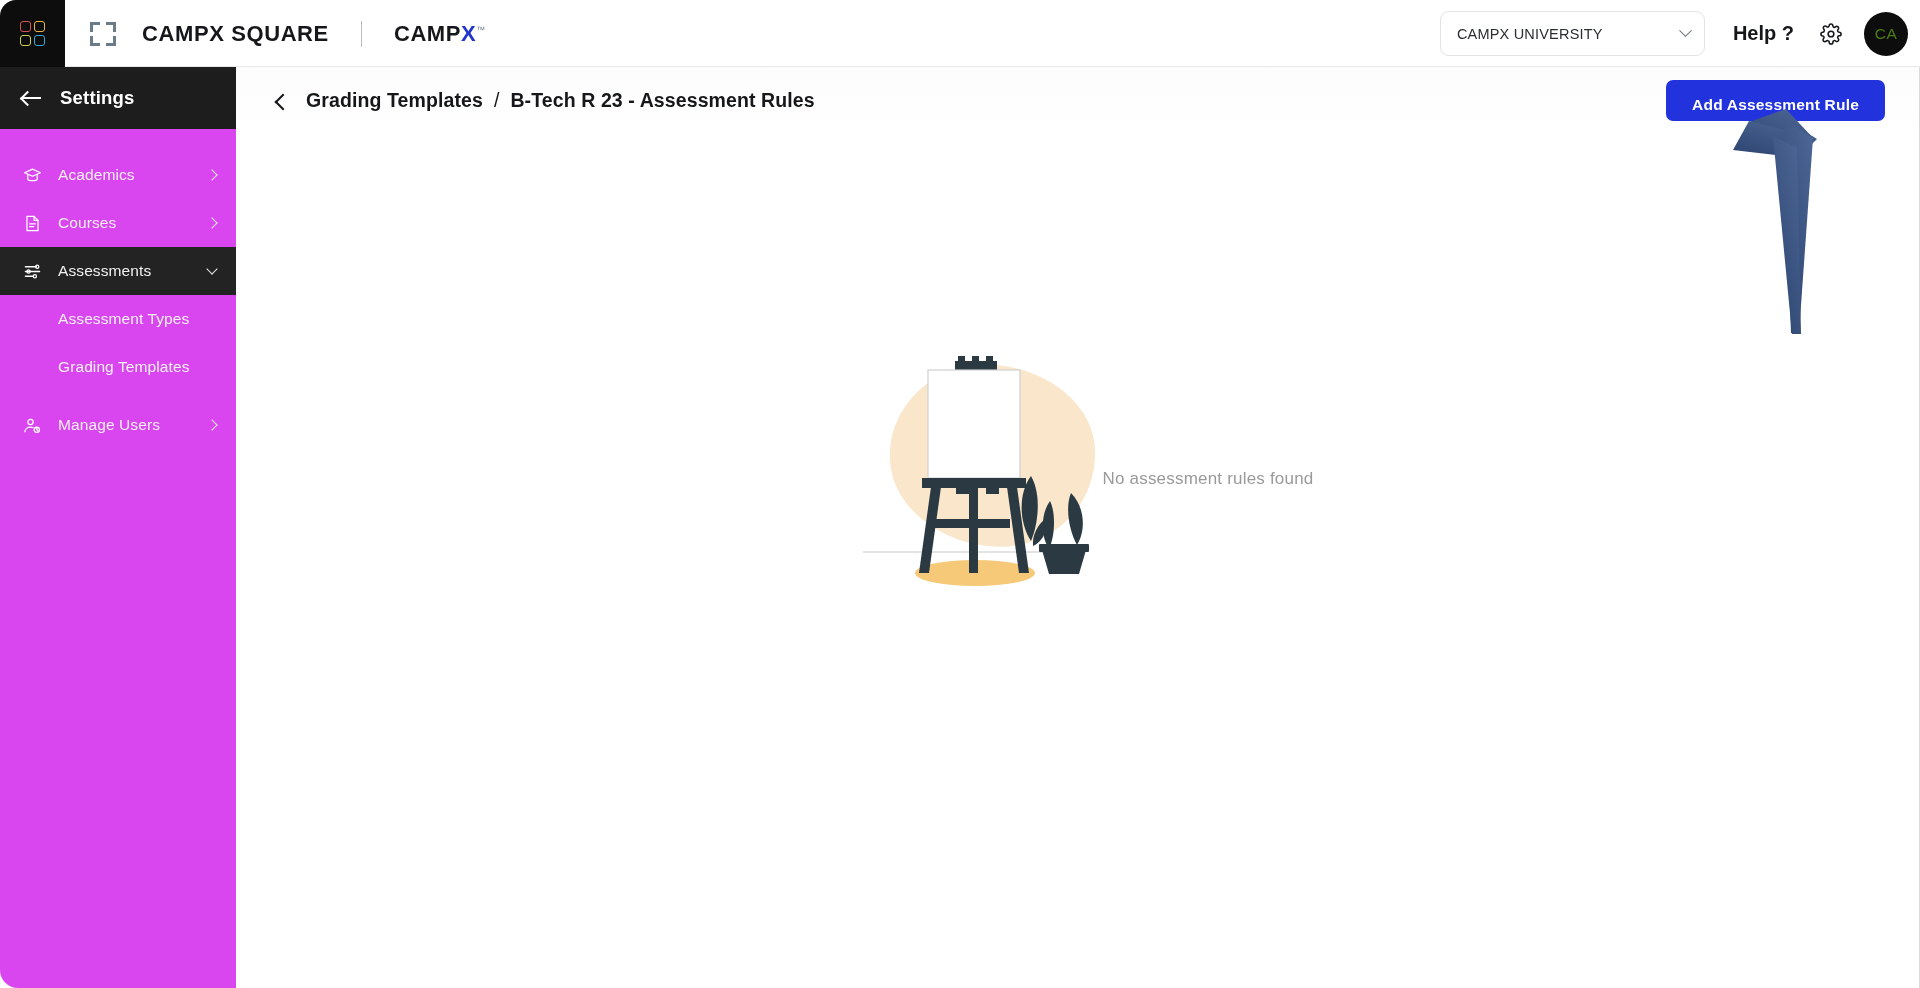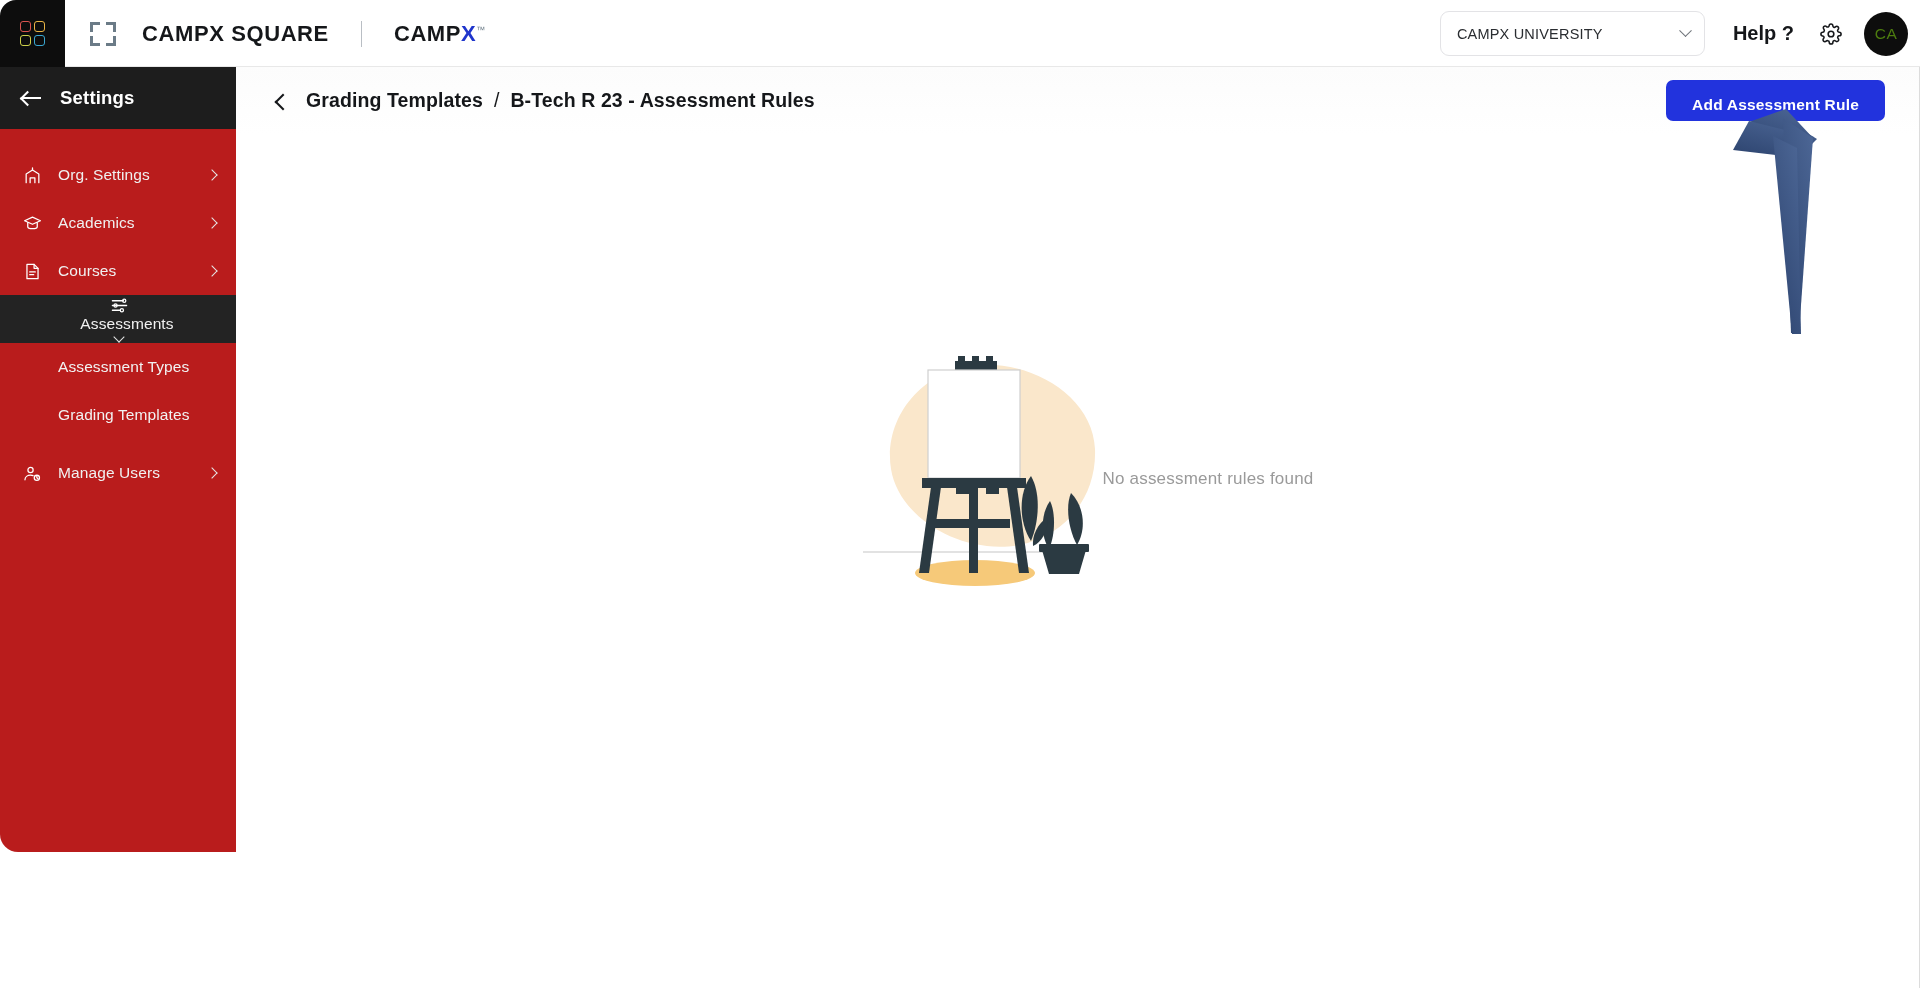--- a/index.html
+++ b/index.html
@@ -85,22 +85,22 @@
     margin-left: 22px;
     width: 44px; height: 44px; border-radius: 50%;
     background: #0d0d0d; color: #4d7c0f;
     display: flex; align-items: center; justify-content: center;
     font-size: 15.5px; font-weight: 500; letter-spacing: .5px; cursor: pointer;
   }
 
   
   .sidebar {
     position: absolute; left: 0; top: 67px;
-    width: 236px; height: 785px;
-    background: #b91c1c;
+    width: 236px; height: 921px;
+    background: #d946ef;
     border-bottom-left-radius: 18px;
     overflow: hidden;
   }
   .sb-header {
     height: 62px; background: #1d1d1d;
     display: flex; align-items: center; gap: 18px;
     padding-left: 22px;
   }
   .sb-back { width: 20px; height: 14px; position: relative; cursor: pointer; flex: none; }
   .sb-back::before {
@@ -110,21 +110,21 @@
     content: ""; position: absolute; left: 0; top: 2px; width: 9px; height: 9px;
     border-left: 2px solid #fff; border-bottom: 2px solid #fff; transform: rotate(45deg);
   }
   .sb-title { color: #fff; font-size: 18.5px; font-weight: 700; letter-spacing: .2px; }
 
   .sb-list { padding-top: 22px; }
   .sb-item {
     height: 48px; display: flex; align-items: center;
     padding: 0 20px 0 22px; cursor: pointer; color: #f0f0f0;
   }
-  .sb-item.active { background: #232323; flex-direction: column; }
+  .sb-item.active { background: #232323; }
   .sb-ico { width: 20px; height: 20px; flex: none; display: flex; align-items: center; justify-content: center; }
   .sb-label { font-size: 15.5px; font-weight: 500; margin-left: 16px; flex: 1; letter-spacing: .1px; white-space: nowrap; }
   .sb-arrow { width: 8px; height: 8px; border-right: 1.9px solid #e6e6e6; border-top: 1.9px solid #e6e6e6; transform: rotate(45deg); flex: none; }
   .sb-arrow.down { transform: rotate(135deg); margin-bottom: 4px; }
   .sb-sub {
     height: 48px; display: flex; align-items: center;
     padding-left: 58px; color: #f2f2f2; font-size: 15.5px; font-weight: 500; cursor: pointer;
     letter-spacing: .1px;
   }
   .sb-gap { height: 10px; }
@@ -222,31 +222,20 @@
 
   <div class="sidebar">
 
     <div class="sb-header">
       <div class="sb-back"></div>
       <div class="sb-title">Settings</div>
     </div>
 
     <div class="sb-list">
 
-      <div class="sb-item">
-        <span class="sb-ico">
-          <svg width="19" height="19" viewBox="0 0 24 24" fill="none" stroke="#ffffff" stroke-width="1.6" stroke-linecap="round" stroke-linejoin="round">
-            <path d="M4 21V10l8-5 8 5v11"></path>
-              <path d="M9 21v-6h6v6"></path>
-              <path d="M12 5V2.5"></path>
-          </svg>
-        </span>
-        <span class="sb-label">Org. Settings</span>
-        <span class="sb-arrow"></span>
-      </div>
 
       <div class="sb-item">
         <span class="sb-ico">
           <svg width="19" height="19" viewBox="0 0 24 24" fill="none" stroke="#ffffff" stroke-width="1.6" stroke-linecap="round" stroke-linejoin="round">
             <path d="M2 8.5L12 4l10 4.5L12 13 2 8.5z"></path>
               <path d="M6 10.8V16c0 1.4 2.7 2.6 6 2.6s6-1.2 6-2.6v-5.2"></path>
           </svg>
         </span>
         <span class="sb-label">Academics</span>
         <span class="sb-arrow"></span>

